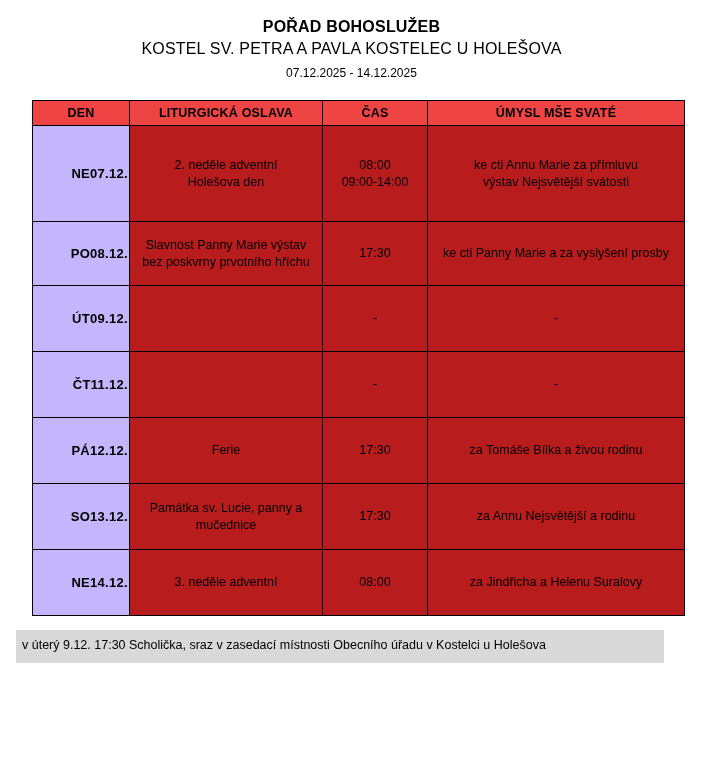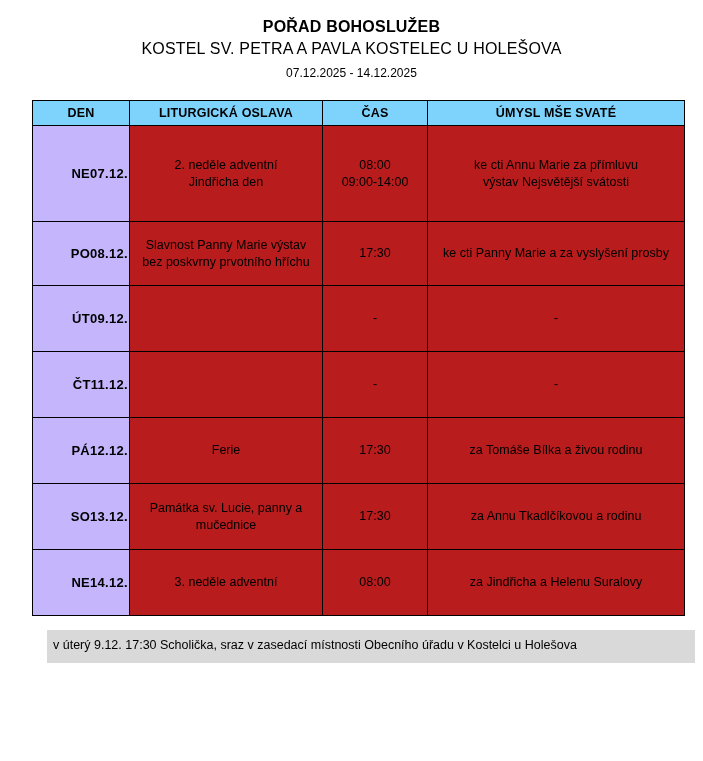--- a/index.html
+++ b/index.html
@@ -50,21 +50,21 @@
   table.schedule {
     border-collapse: collapse;
     width: 648px;
     table-layout: fixed;
   }
   table.schedule td, table.schedule th {
     border: 1px solid #000000;
     vertical-align: middle;
   }
   table.schedule thead th {
-    background: #7dd3fc;
+    background: #ef4444;
     font-size: 12.5px;
     font-weight: bold;
     text-align: center;
     height: 20px;
     padding: 2px 0;
     letter-spacing: 0.2px;
   }
   .col-den   { width: 96px; }
   .col-lit   { width: 192px; }
   .col-cas   { width: 104px; }
@@ -108,21 +108,21 @@
   .r1 { height: 96px; }
   .r2 { height: 64px; margin-left: 33px; }
   .r3 { height: 66px; }
   .r4 { height: 66px; }
   .r5 { height: 66px; }
   .r6 { height: 66px; }
   .r7 { height: 66px; }
   .r8 { height: 66px; }
 
   .footer {
-    margin: 14px 22px 0 47px;
+    margin: 14px 22px 0 16px;
     width: 648px;
     box-sizing: border-box;
     background: #d9d9d9;
     font-size: 12.5px;
     line-height: 19px;
     padding: 6px 6px 8px 6px;
     border: 0;
   }
 </style>
 </head>
@@ -148,21 +148,21 @@
       </thead>
       <tbody>
 
         <tr class="r1">
           <td class="daycell">
             <span class="dow">NE</span><span>07.12.</span>
           </td>
           <td class="cell">
             <div class="subsplit">
               <div class="sub top">2. neděle adventní</div>
-              <div class="sub bottom">Jindřicha den</div>
+              <div class="sub bottom">Holešova den</div>
             </div>
           </td>
           <td class="cell">
             <div class="subsplit">
               <div class="sub top">08:00</div>
               <div class="sub bottom">09:00-14:00</div>
             </div>
           </td>
           <td class="cell">
             <div class="subsplit">
@@ -208,21 +208,21 @@
           <td class="cell">17:30</td>
           <td class="cell">za Tomáše Bílka a živou rodinu</td>
         </tr>
 
         <tr class="r7">
           <td class="daycell">
             <span class="dow">SO</span><span>13.12.</span>
           </td>
           <td class="cell">Památka sv. Lucie, panny a mučednice</td>
           <td class="cell">17:30</td>
-          <td class="cell">za Annu Tkadlčíkovou a rodinu</td>
+          <td class="cell">za Annu Nejsvětější a rodinu</td>
         </tr>
 
         <tr class="r8">
           <td class="daycell">
             <span class="dow">NE</span><span>14.12.</span>
           </td>
           <td class="cell">3. neděle adventní</td>
           <td class="cell">08:00</td>
           <td class="cell">za Jindřicha a Helenu Suralovy</td>
         </tr>

